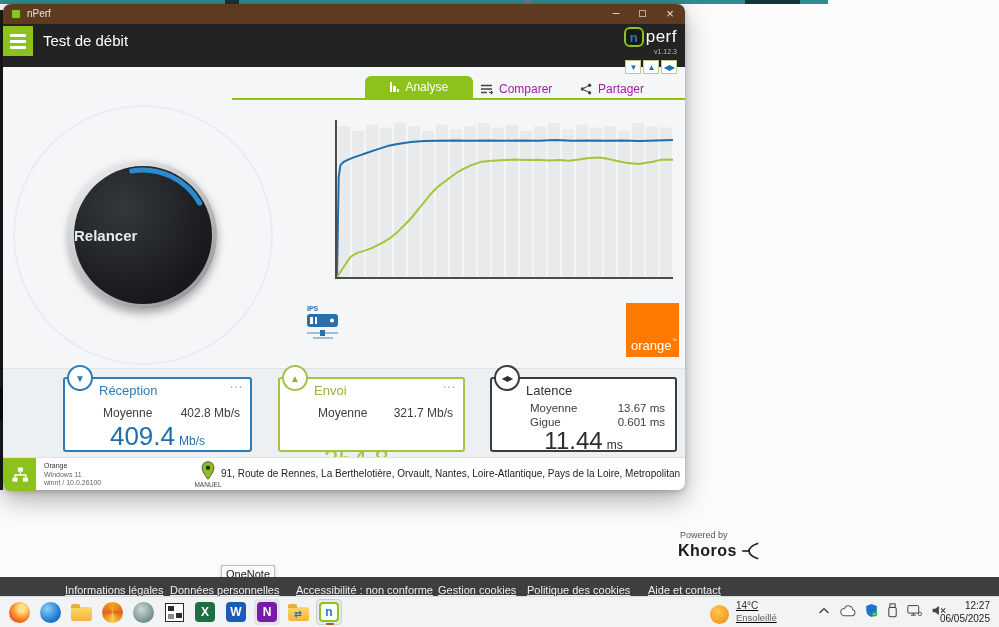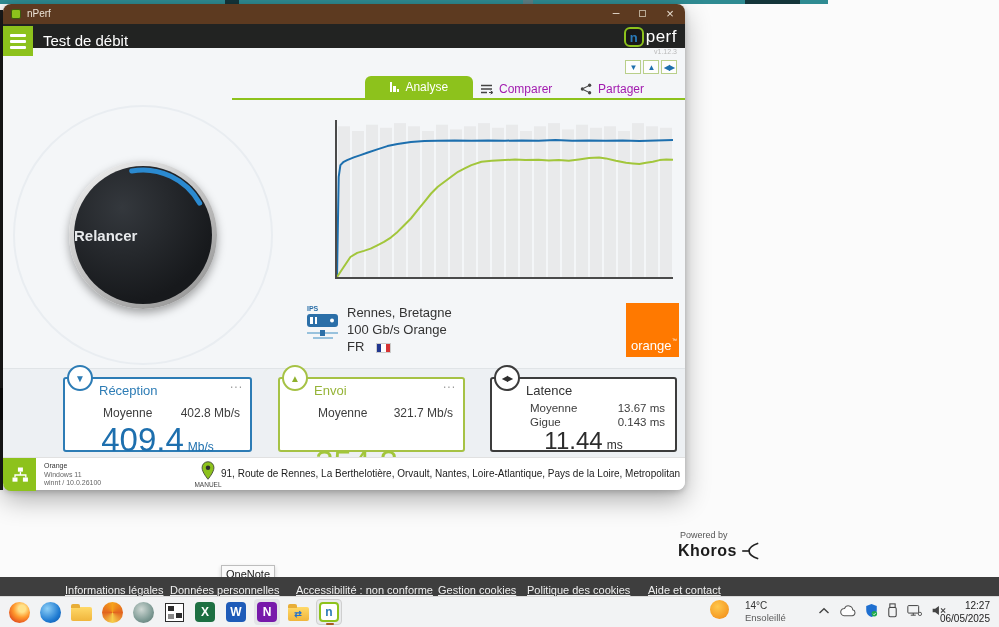--- a/index.html
+++ b/index.html
@@ -17,21 +17,21 @@
   .window { left:3px; top:4px; width:682px; height:486px; background:#f4f6f8; border-radius:8px; box-shadow:0 10px 26px rgba(0,0,0,.30), 0 2px 6px rgba(0,0,0,.2); }
   .titlebar { left:0; top:0; width:682px; height:20px; background:#5d3a20; border-radius:8px 8px 0 0; color:#ece3d6; font-size:10px; }
   .titlebar .appico { position:absolute; left:8px; top:5px; width:10px; height:10px; background:#8dc21c; border-radius:2px; border:1px solid #3e5a0e; }
   .titlebar .tb-title { position:absolute; left:24px; top:4px; }
   .tb-btn { position:absolute; top:0; width:26px; height:20px; text-align:center; line-height:19px; color:#e9dfd2; font-size:12px; }
   .tb-min { right:56px; }
   .tb-max { right:30px; }
   .tb-max span { display:inline-block; width:7px; height:7px; border:1px solid #b9aa95; margin-top:6px; }
   .tb-close { right:2px; font-size:13px; }
 
-  .appheader { left:0; top:20px; width:682px; height:24px; background:#222322; }
+  .appheader { left:0; top:20px; width:682px; height:43px; background:#222322; }
   .hamburger { position:absolute; left:0; top:2px; width:30px; height:30px; background:#8dc21c; display:flex; flex-direction:column; justify-content:center; align-items:center; gap:3px; cursor:pointer; }
   .hamburger i { width:16px; height:3px; background:#fff; border-radius:1px; }
   .header-title { position:absolute; left:40px; top:8px; color:#fff; font-size:15px; }
   .logo { position:absolute; right:8px; top:3px; display:flex; align-items:center; gap:2px; }
   .logo .nbox { width:20px; height:20px; border:2px solid #8dc21c; border-radius:6px; color:#2a7ab8; font-weight:bold; font-size:13px; display:flex; align-items:center; justify-content:center; background:#191919; }
   .logo .perf { color:#fff; font-size:17px; letter-spacing:.5px; }
   .logo-ver { position:absolute; right:8px; top:24px; color:#b9b9b9; font-size:7px; }
 
   
   .view-btns { left:622px; top:56px; display:flex; gap:2px; }
@@ -76,21 +76,21 @@
   .card .cico { position:absolute; left:2px; top:-14px; width:26px; height:26px; border-radius:50%; background:#fff; display:flex; align-items:center; justify-content:center; font-size:10px; }
   .card-reception .cico { border:2px solid #2d7cb5; color:#2d7cb5; }
   .card-envoi .cico { border:2px solid #a6c245; color:#8fb12d; }
   .card-latence .cico { border:2px solid #3c3c3c; color:#2e2e2e; font-size:8px; letter-spacing:-1px; }
   .card .ctitle { position:absolute; left:34px; top:4px; font-size:13px; }
   .card-reception .ctitle { color:#2d7cb5; } .card-envoi .ctitle { color:#96b438; } .card-latence .ctitle { color:#333; }
   .card .cmenu { position:absolute; right:7px; top:-2px; color:#9a9a9a; font-size:12px; letter-spacing:1px; cursor:pointer; }
   .mrow { position:absolute; left:38px; right:10px; display:flex; justify-content:space-between; font-size:12px; color:#3d3d3d; }
   .mrow.r1 { top:27px; } .mrow.l1 { top:23px; font-size:11.5px; } .mrow.l2 { top:37px; font-size:11.5px; }
   .bigval { position:absolute; left:0; right:0; top:42px; text-align:center; }
-  .bigval .n { font-size:33px; } .bigval .u { font-size:12px; margin-left:4px; }
+  .bigval .n { font-size:26px; } .bigval .u { font-size:12px; margin-left:4px; }
   .card-reception .bigval { color:#1d6fae; } .card-envoi .bigval { color:#a2c63b;margin-top:23px; } .card-latence .bigval { color:#2c2c2c; }
   .card-latence .bigval { top:48px; } .card-latence .bigval .n { font-size:24px; }
 
   
   .statusbar { left:0; top:453px; width:682px; height:33px; background:#fff; border-top:1px solid #e1e1e1; border-radius:0 0 8px 8px; }
   .neticon { position:absolute; left:0; top:0; width:33px; height:33px; background:#8dc21c; border-radius:0 0 0 8px; display:flex; align-items:center; justify-content:center; }
   .ispinfo { position:absolute; left:41px; top:4px; font-size:7px; line-height:8.5px; color:#666; }
   .ispinfo .l0 { color:#333; }
   .pin { position:absolute; left:198px; top:3px; }
   .manuel { position:absolute; left:186px; top:23px; width:38px; text-align:center; font-size:6.5px; color:#444; }
@@ -118,21 +118,21 @@
   .ic-burst { background:conic-gradient(#f6a21c, #e2641f, #f6ce4a, #e2641f, #f6a21c); }
   .ic-teal { background:radial-gradient(circle at 40% 35%, #cfd8d4, #7d9a94 60%, #566e6a); }
   .ic-folder { position:relative; width:21px; height:14px; background:linear-gradient(#ffd968,#f0b53c); border-radius:2px; margin-top:4px; }
   .ic-folder:before { content:""; position:absolute; left:0; top:-3px; width:9px; height:4px; background:#e8ae38; border-radius:2px 2px 0 0; }
   .ic-sync { color:#1e6fd0; font-size:9px; font-weight:bold; text-align:center; line-height:14px; }
   .ic-grid { width:19px; height:19px; background:#fff; border:1.5px solid #2c2c2c; box-shadow:inset 0 0 0 1px #fff; position:relative; }
   .ic-grid:before { content:""; position:absolute; left:2px; top:2px; width:6px; height:5px; background:#2c2c2c; box-shadow:8px 7px 0 #2c2c2c, 0 8px 0 #8a8a8a; }
   .ic-letter { width:20px; height:20px; border-radius:4px; color:#fff; font-weight:bold; font-size:12px; display:flex; align-items:center; justify-content:center; }
   .ic-excel { background:#1d6f42; } .ic-word { background:#1e5bb8; } .ic-onenote { background:#7719aa; }
   .ic-nperf { width:20px; height:20px; border-radius:4px; background:#fff; border:2px solid #8dc21c; color:#2a7ab8; font-weight:bold; font-size:12px; display:flex; align-items:center; justify-content:center; }
-  .weather { position:absolute; left:710px; top:3px; display:flex; align-items:flex-start; gap:16px; cursor:pointer; }
+  .weather { position:absolute; left:710px; top:3px; display:flex; align-items:flex-end; gap:7px; cursor:pointer;text-decoration:underline; }
   .sun { width:19px; height:19px; border-radius:50%; background:radial-gradient(circle at 40% 35%, #ffc84d, #f59a23 70%, #e07c12); }
   .wtext { font-size:10px; color:#333; line-height:12px; }
   .wtext .desc { color:#5b5b5b; font-size:9.5px; }
   .tray { position:absolute; left:818px; top:6px; display:flex; align-items:center; gap:9px; }
   .tray svg { display:block; }
   .clock { position:absolute; right:9px; top:3px; text-align:right; font-size:10px; color:#222; line-height:12.5px; cursor:pointer; }
 </style>
 </head>
 <body>
 
@@ -248,32 +248,20 @@
         <text x="2" y="9" font-size="7" font-weight="bold" fill="#2b6fa8">IPS</text>
         <rect x="2" y="12" width="31" height="13" rx="3" fill="#2b6fa8"></rect>
         <rect x="5" y="15" width="3" height="7" fill="#fff"></rect>
         <rect x="10" y="15" width="2" height="7" fill="#fff"></rect>
         <circle cx="27" cy="18.5" r="2" fill="#fff"></circle>
         <path d="M2 31 H33" stroke="#7ab0d4" stroke-width="1.5"></path>
         <rect x="15" y="28" width="5" height="6" fill="#2b6fa8"></rect>
         <path d="M8 36 H28" stroke="#7ab0d4" stroke-width="1.5"></path>
       </svg>
     </div>
-    <div class="abs server-text">
-      <div>Rennes, Bretagne</div>
-      <div>100 Gb/s Orange</div>
-      <div>
-        <span>FR</span>
-        <span class="fr-flag">
-            <i></i>
-            <i></i>
-            <i></i>
-          </span>
-      </div>
-    </div>
     <div class="abs orange-logo">
       <span>orange</span>
       <sup>™</sup>
     </div>
 
     <div class="abs results-row"></div>
 
     <div class="card card-reception">
       <span class="cico">▼</span>
       <span class="ctitle">Réception</span>
@@ -302,21 +290,21 @@
 
     <div class="card card-latence">
       <span class="cico">◀▶</span>
       <span class="ctitle">Latence</span>
       <div class="mrow l1">
         <span>Moyenne</span>
         <span>13.67 ms</span>
       </div>
       <div class="mrow l2">
         <span>Gigue</span>
-        <span>0.143 ms</span>
+        <span>0.601 ms</span>
       </div>
       <div class="bigval">
         <span class="n">11.44</span><span class="u">ms</span>
       </div>
     </div>
 
     <div class="abs statusbar">
       <div class="neticon">
         <svg width="20" height="20" viewBox="0 0 24 24">
             <rect x="9.5" y="3" width="6" height="5" fill="#fff"></rect>

